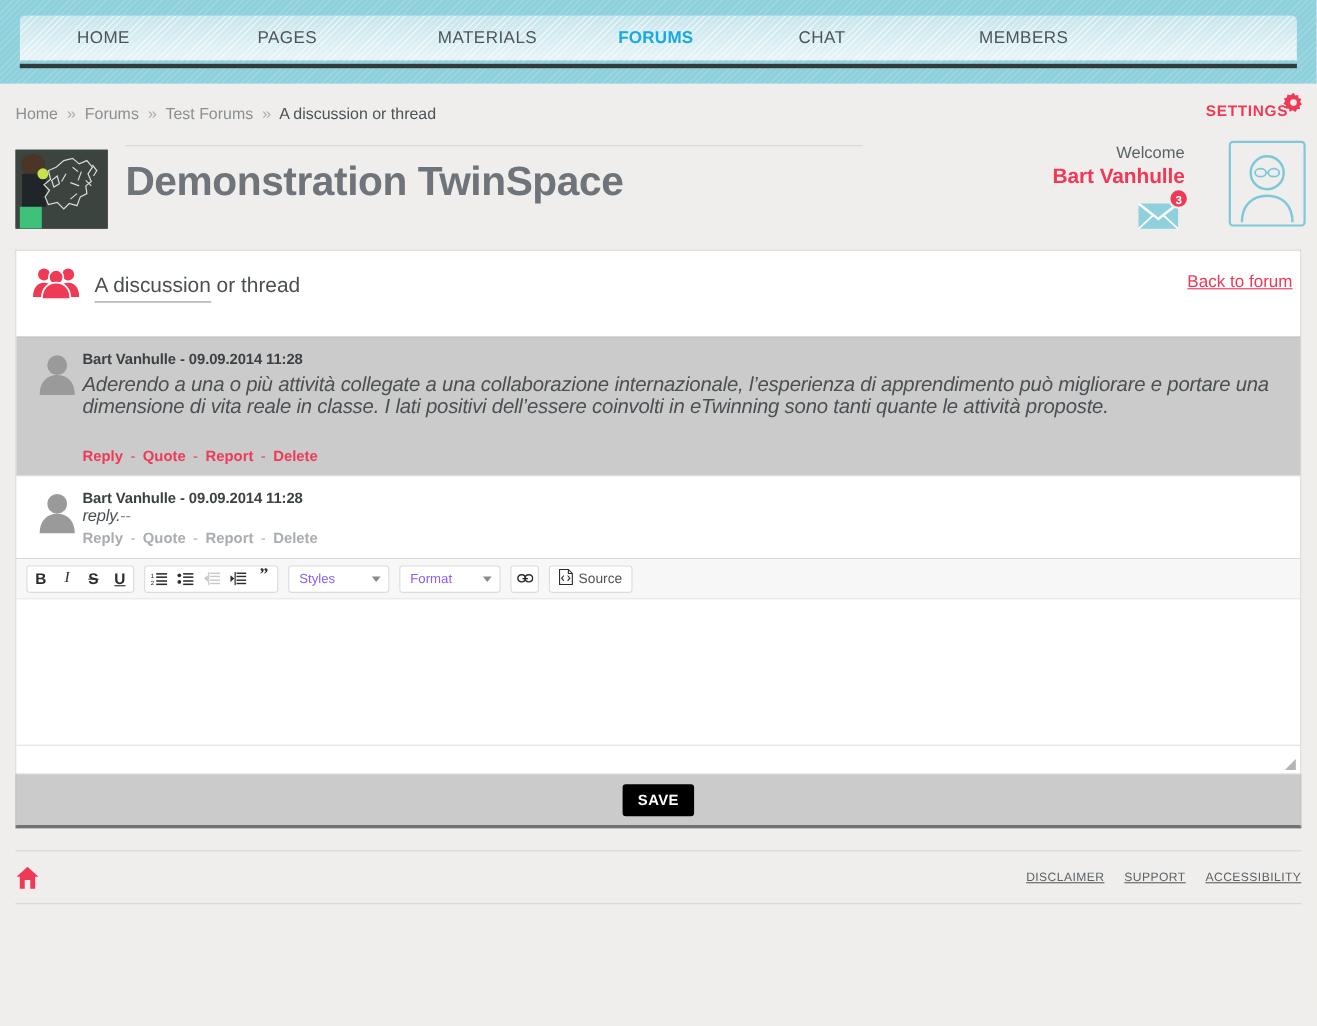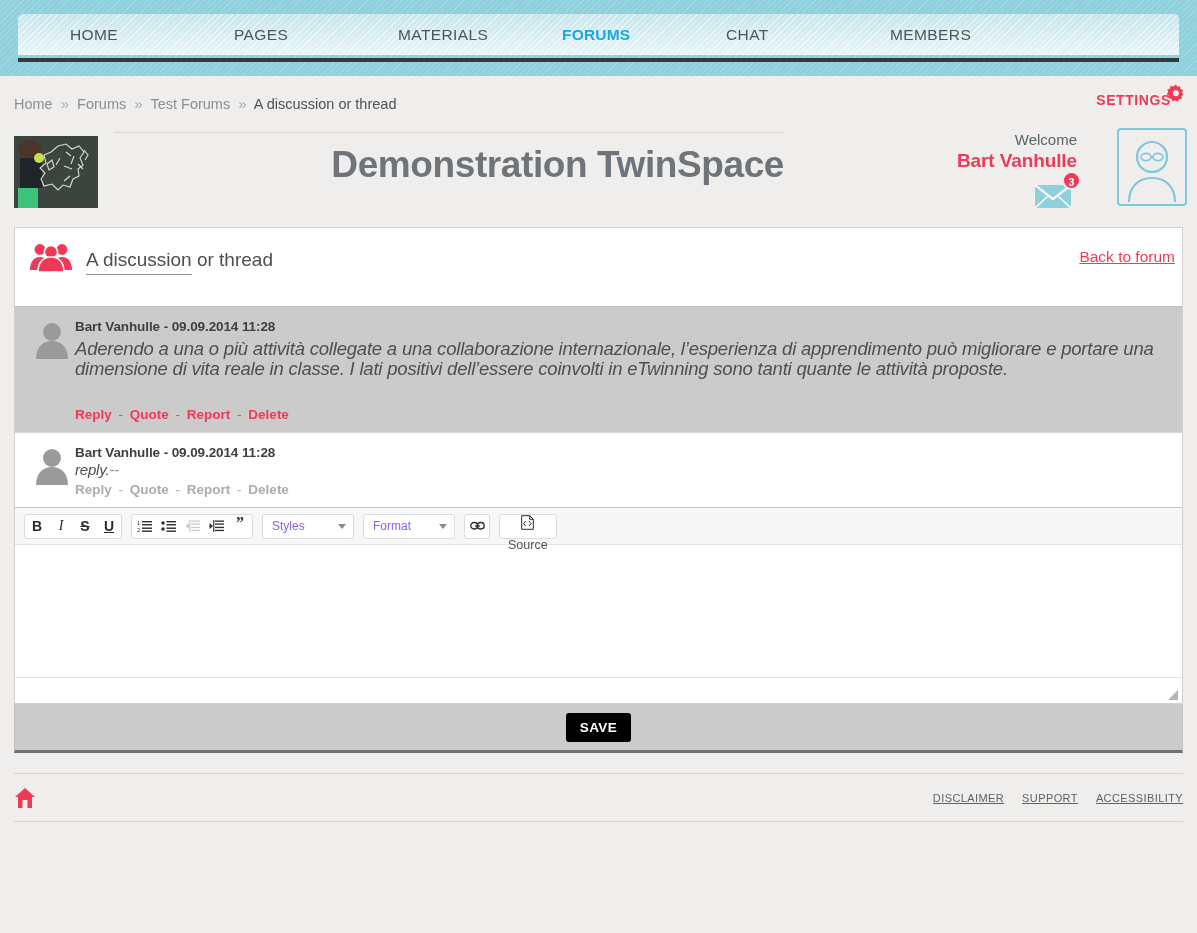--- a/index.html
+++ b/index.html
@@ -118,21 +118,20 @@
     border-top: 1px solid #d8d6d3;
     padding-top: 6px;
   }
   .space-title {
     font-size: 37px;
     font-weight: bold;
     color: #6e747a;
     letter-spacing: -0.4px;
     line-height: 52px;
     font-family: "Liberation Sans", sans-serif;
-    text-align: right;
   }
 
   .welcome-block {
     position: absolute;
     right: 120px; top: -1px;
     text-align: right;
     width: 240px;
   }
   .welcome-label { font-size: 15px; color: #5b6265; }
   .welcome-name {
@@ -310,21 +309,20 @@
     height: 25px;
     border: 1px solid #dcdcdc;
     border-radius: 3px;
     background: #fff;
     display: flex;
     align-items: center;
     padding: 0 8px;
     font-size: 12.5px;
     color: #555;
     gap: 5px;
-    flex-direction: column;
   }
   .editor-body {
     height: 132px;
     background: #fff;
   }
   .editor-footbar {
     position: relative;
     height: 26px;
     background: #fff;
     border-top: 1px solid #e0e0e0;

